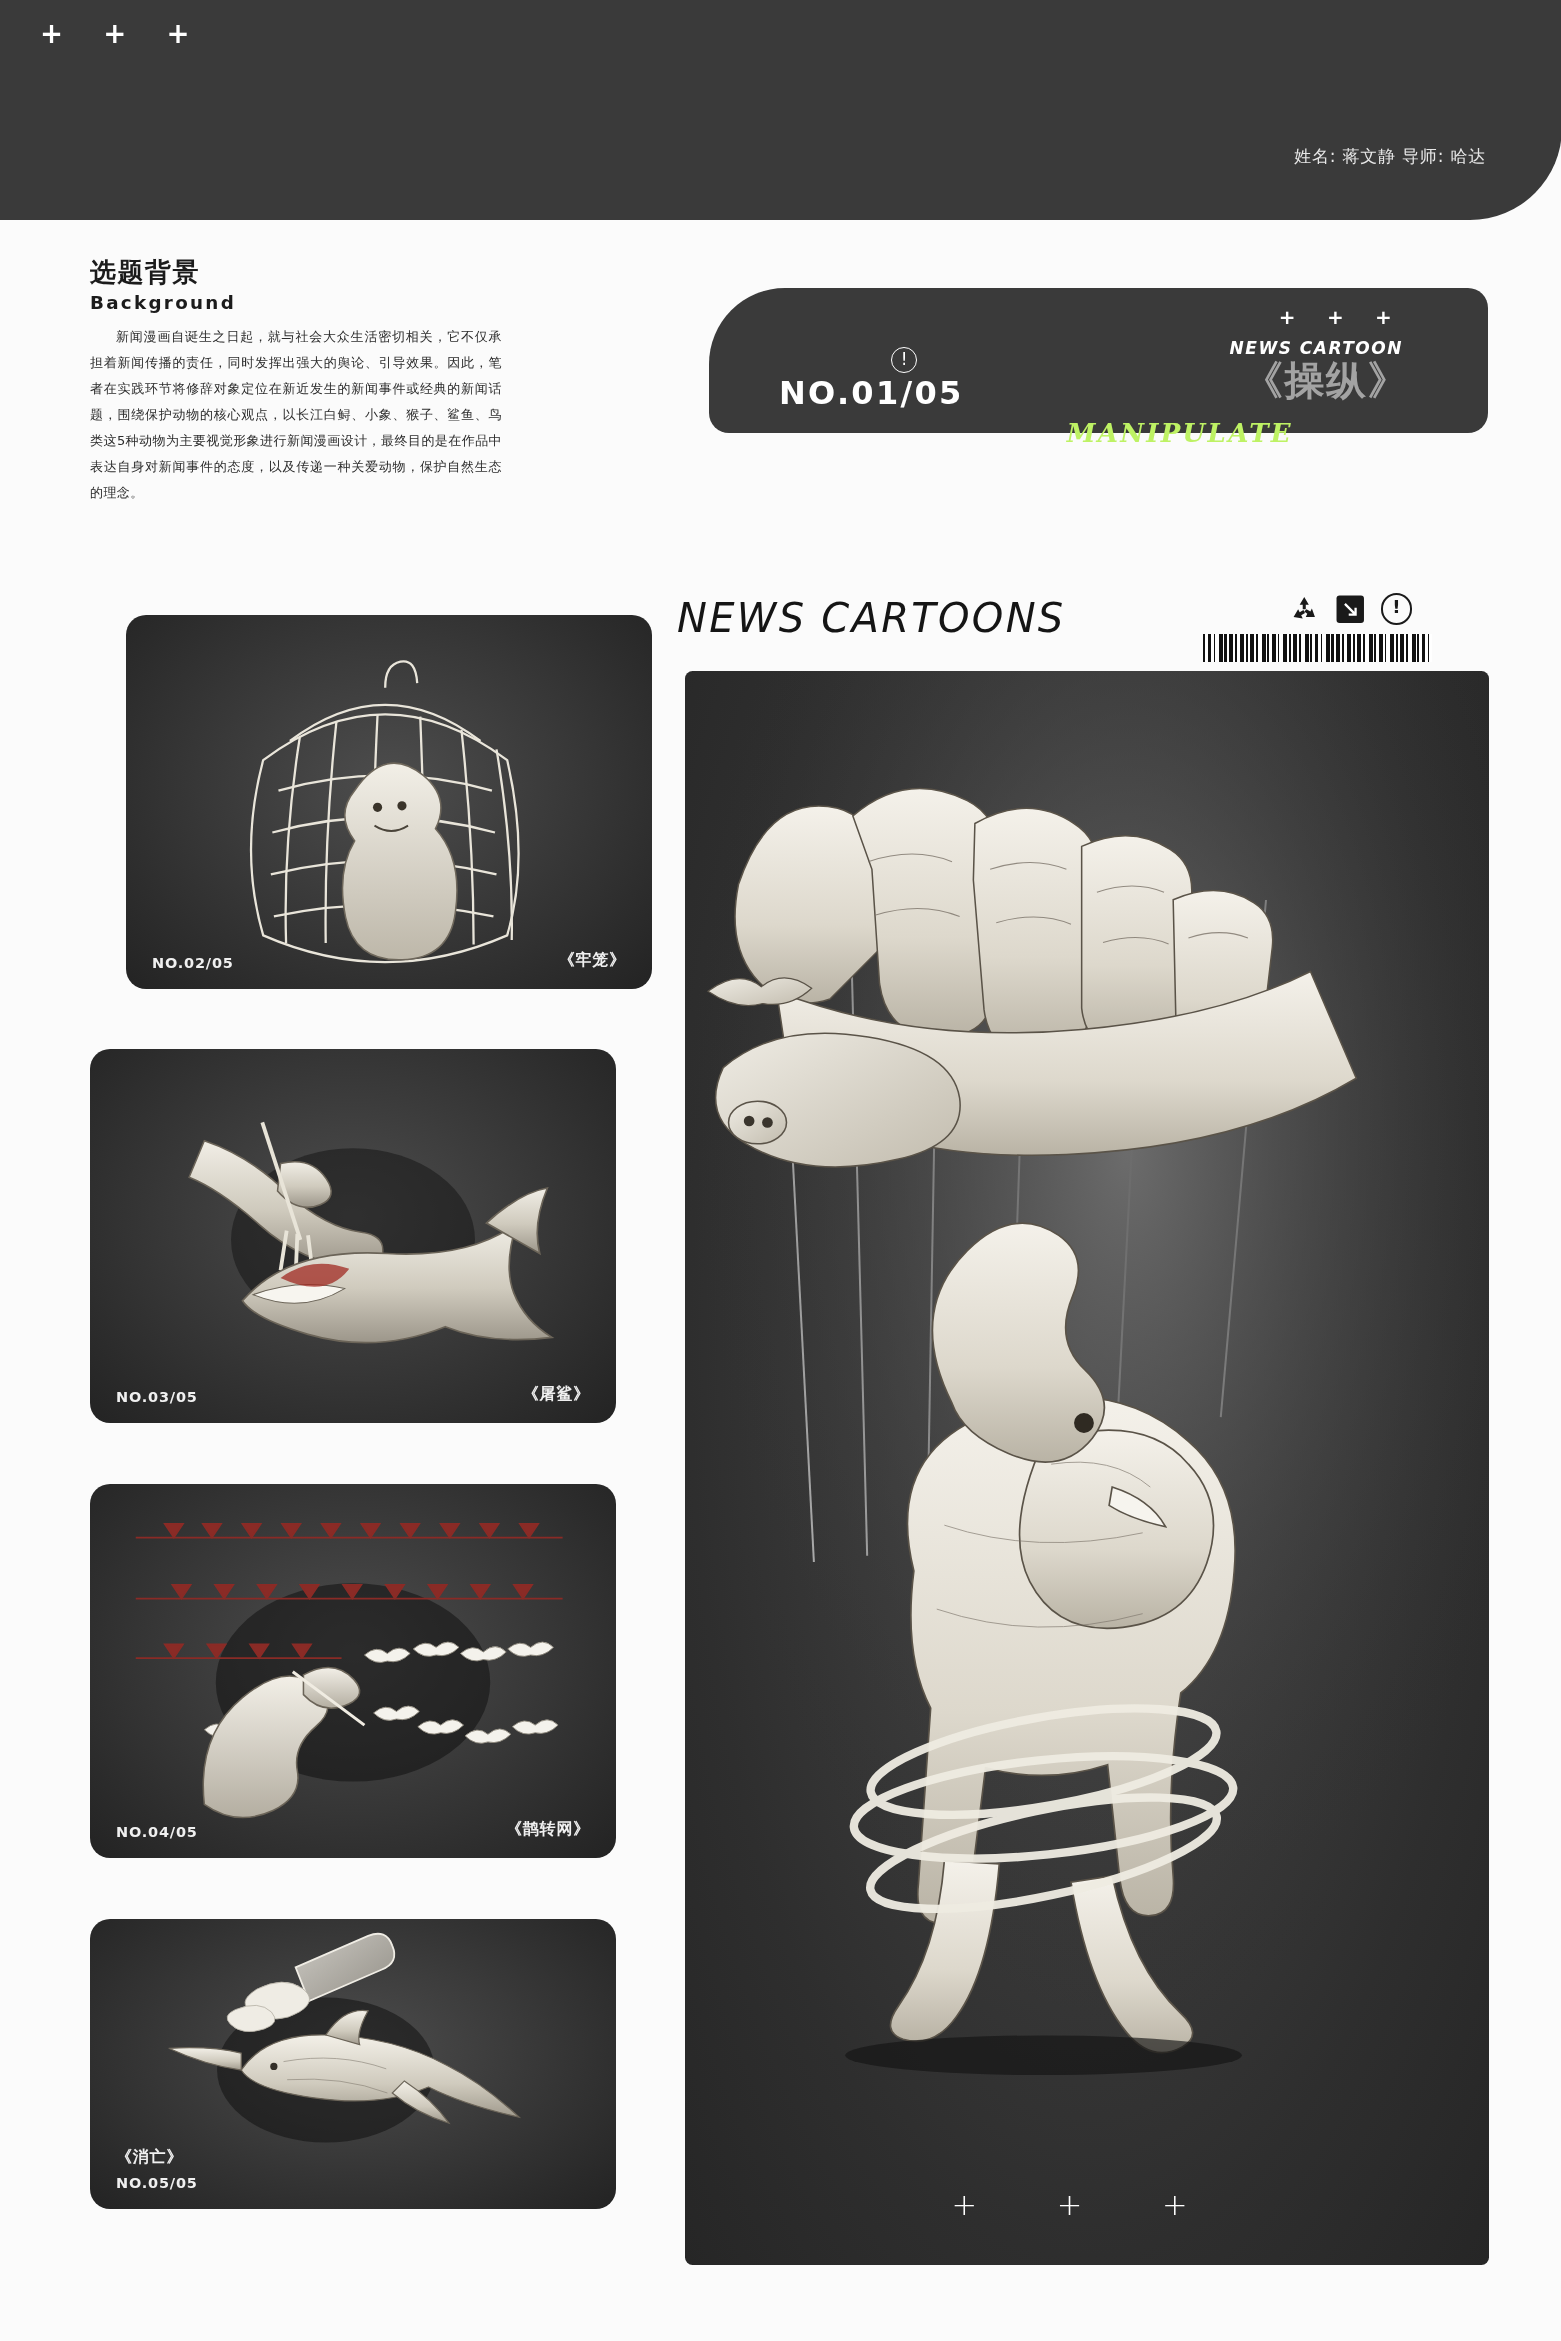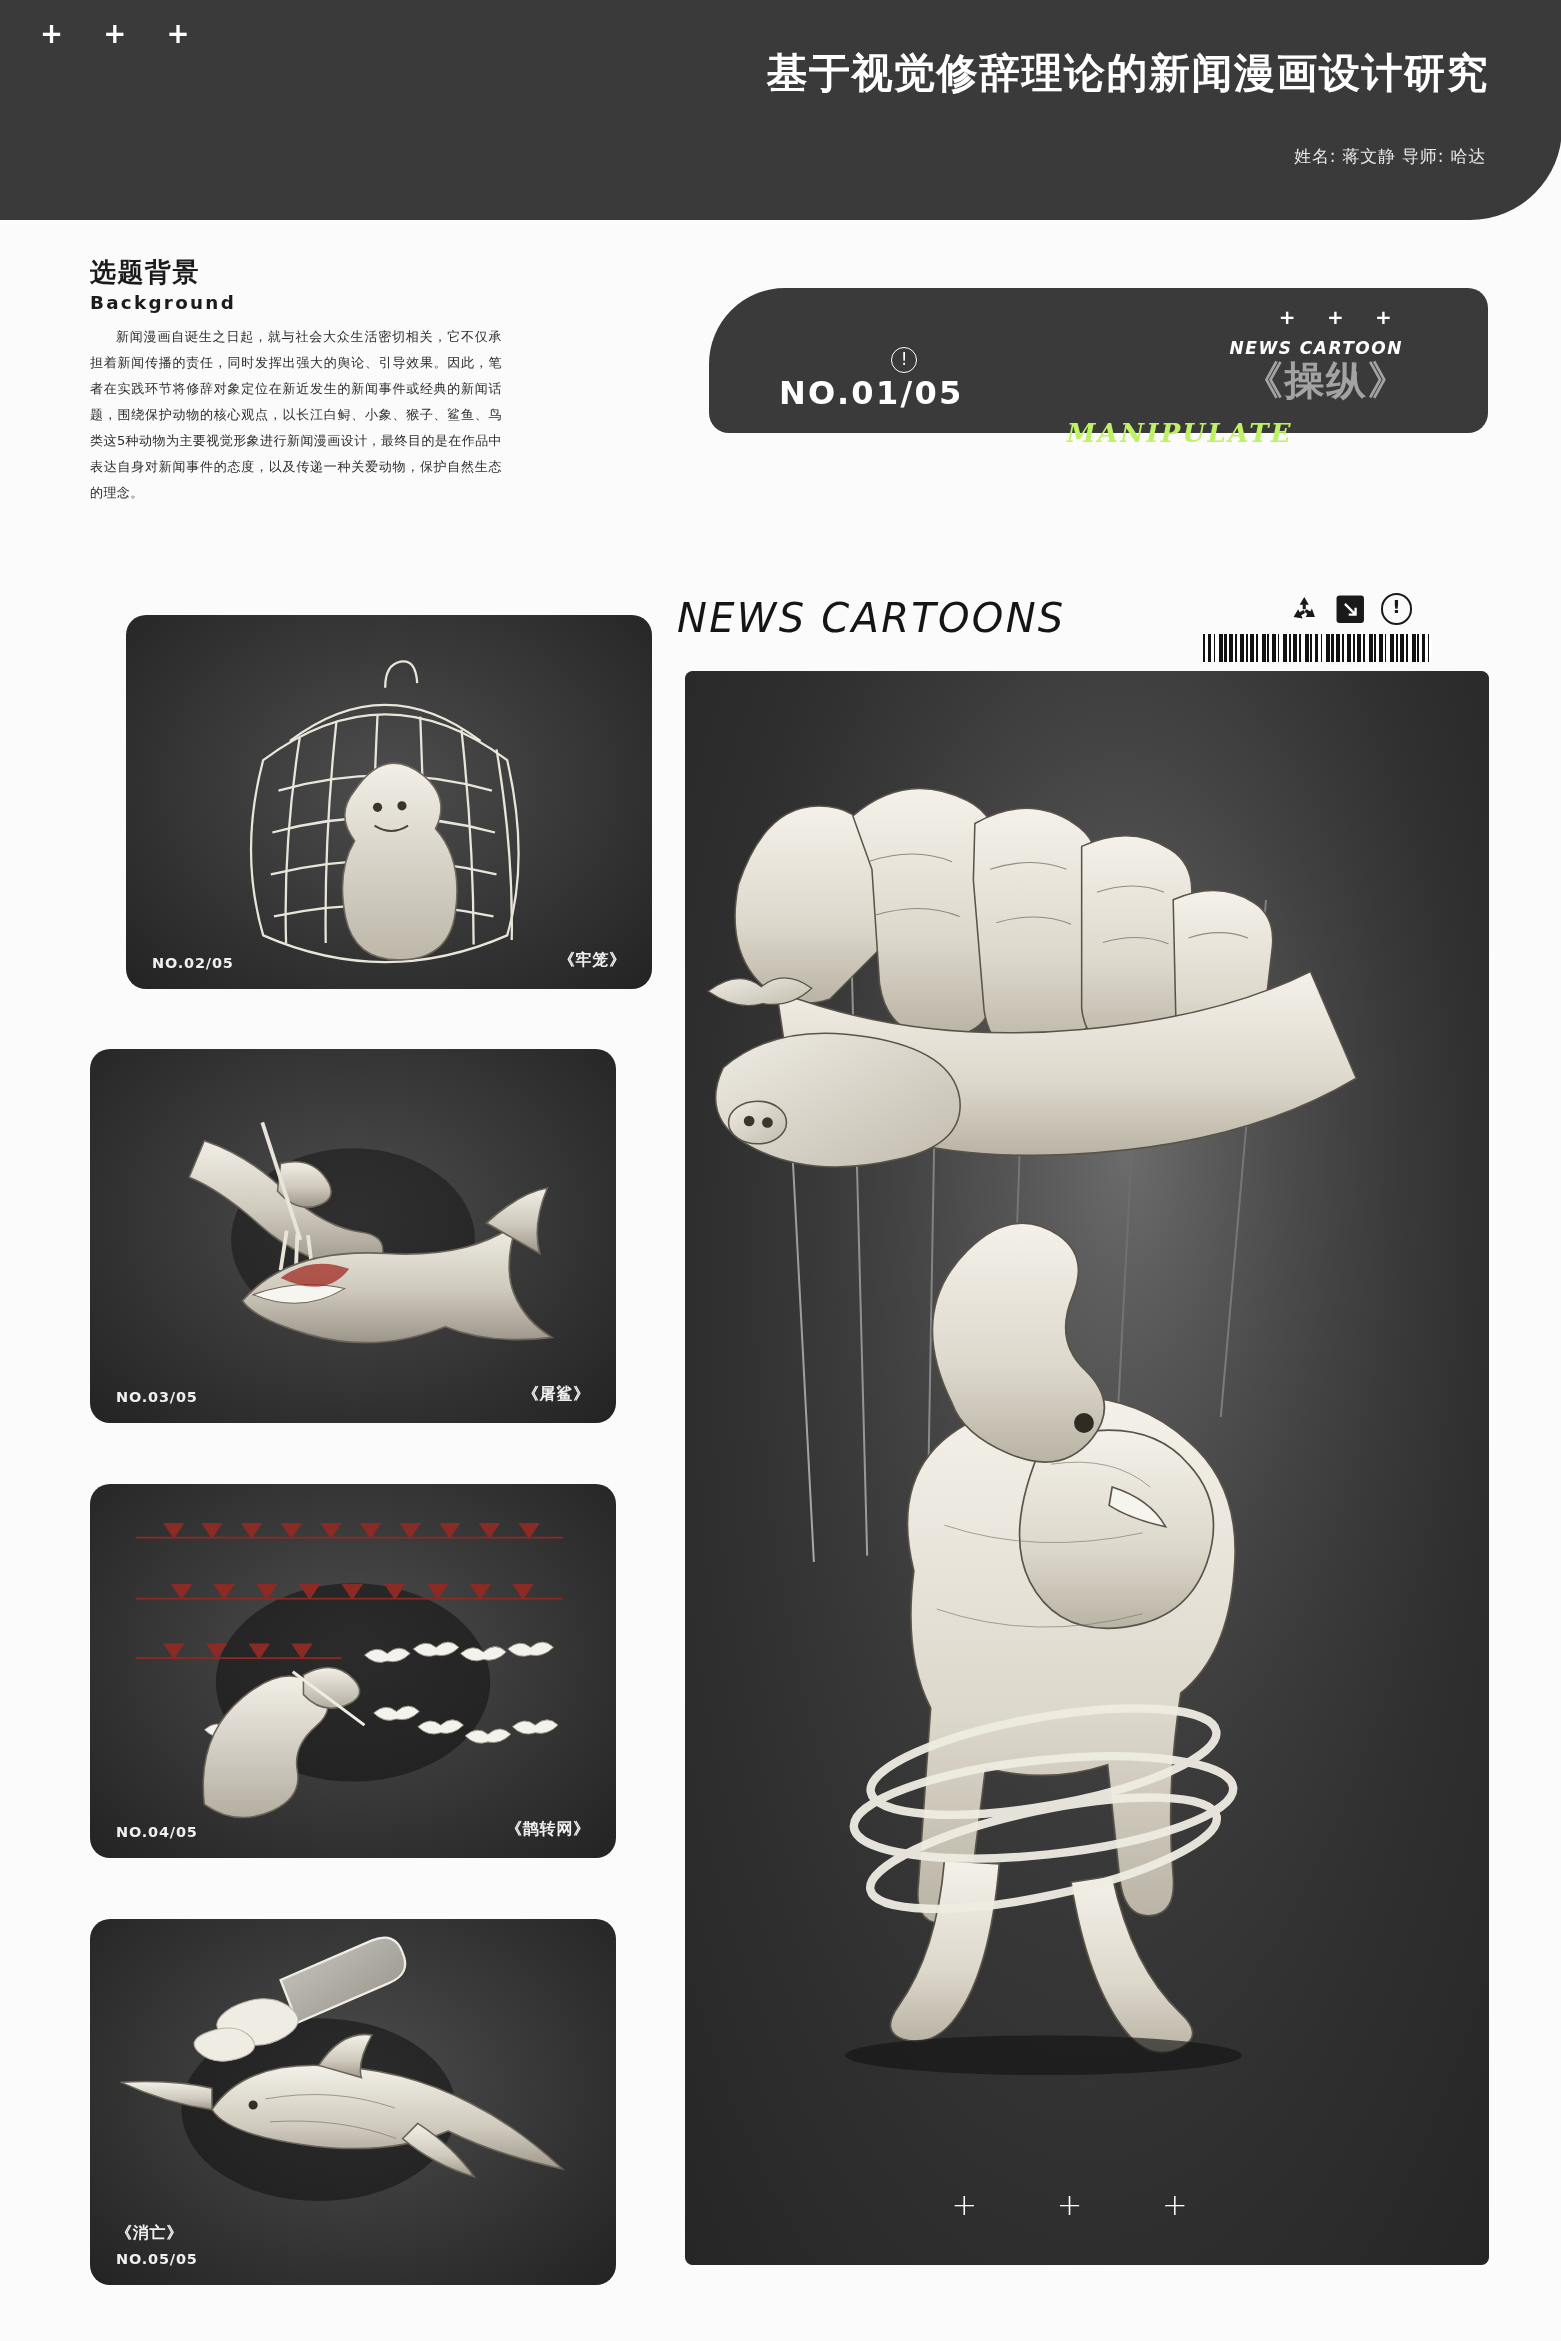--- a/index.html
+++ b/index.html
@@ -238,21 +238,21 @@
     left: 90px;
     width: 526px;
     height: 374px;
     border-radius: 20px;
     background: radial-gradient(ellipse at 50% 45%, #4d4d4d 0%, #3c3c3c 40%, #2c2c2c 78%, #232323 100%);
     overflow: hidden;
   }
   .thumb.t1 { top: 615px; margin-left: 36px; }
   .thumb.t2 { top: 1049px; }
   .thumb.t3 { top: 1484px; }
-  .thumb.t4 { top: 1919px; height: 366px; }
+  .thumb.t4 { top: 1919px; height: 290px; }
 
   .thumb-no {
     position: absolute;
     left: 26px; bottom: 18.3px;
     color: #f0f0f0;
     font-size: 14.5px;
     font-weight: bold;
     letter-spacing: 0.8px;
     font-family: "DejaVu Sans", sans-serif;
   }
@@ -276,21 +276,20 @@
     inset: 0;
     display: block;
   }
   .art svg { display: block; width: 100%; height: 100%; }
 </style>
 </head>
 <body>
 
 <div class="header">
   <div class="header-plus">+ + +</div>
-  <div class="header-title">基于视觉修辞理论的新闻漫画设计研究</div>
   <div class="header-meta">姓名: 蒋文静     导师: 哈达</div>
 </div>
 
 <div class="bg-section">
   <div class="bg-title-cn">选题背景</div>
   <div class="bg-title-en">Background</div>
   <div class="bg-body">新闻漫画自诞生之日起，就与社会大众生活密切相关，它不仅承担着新闻传播的责任，同时发挥出强大的舆论、引导效果。因此，笔者在实践环节将修辞对象定位在新近发生的新闻事件或经典的新闻话题，围绕保护动物的核心观点，以长江白鲟、小象、猴子、鲨鱼、鸟类这5种动物为主要视觉形象进行新闻漫画设计，最终目的是在作品中表达自身对新闻事件的态度，以及传递一种关爱动物，保护自然生态的理念。</div>
 </div>
 
 <div class="title-card">

